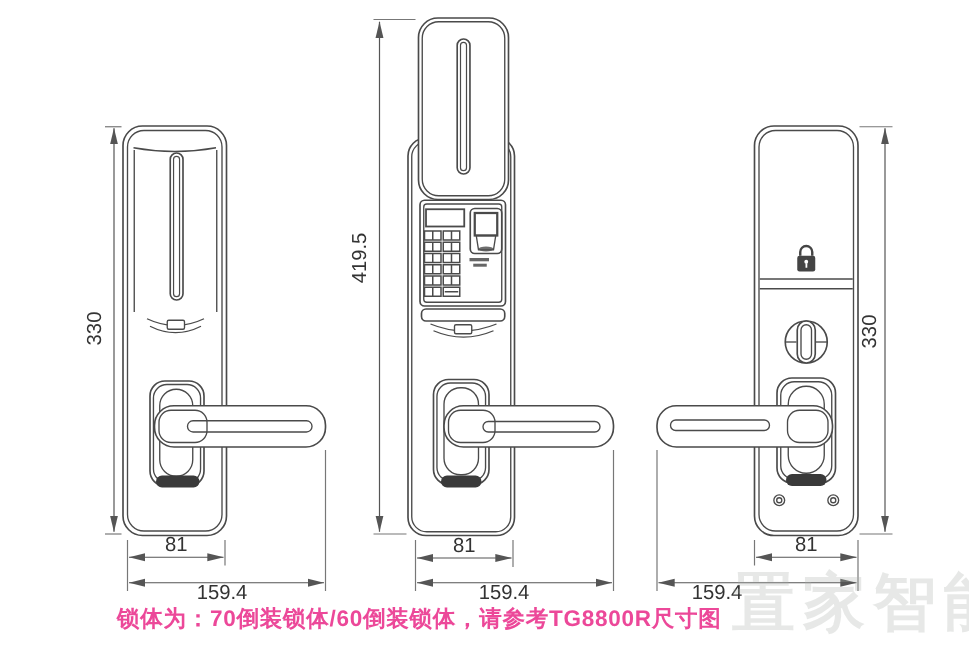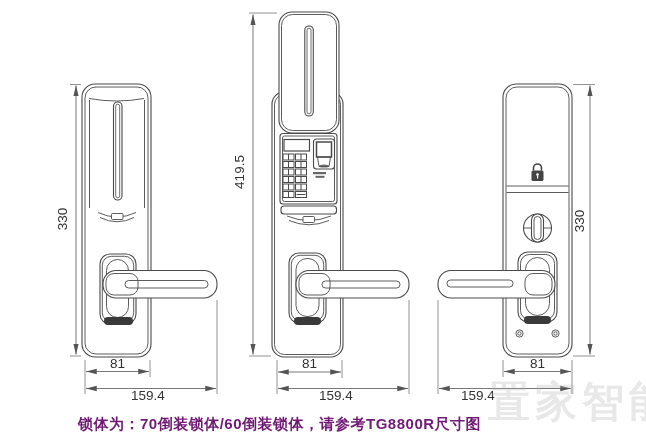--- a/index.html
+++ b/index.html
@@ -1,20 +1,20 @@
 <!DOCTYPE html>
 <html><head>
 <meta charset="utf-8">
 <style>
   html,body{margin:0;padding:0;background:#fff;}
   .canvas{position:relative;width:646px;height:434px;background:#ffffff;overflow:hidden;
           font-family:"Liberation Sans", sans-serif;padding-left:12px;}
   .canvas svg{position:absolute;left:0;top:0;}
   .caption{position:absolute;left:78px;top:403px;font-size:15px;font-weight:600;
-           color:#701a75;letter-spacing:0.5px;white-space:nowrap;z-index:3;margin-top:12px;}
+           color:#ec4899;letter-spacing:0.5px;white-space:nowrap;z-index:3;}
   .watermark{position:absolute;left:488px;top:374px;font-size:42px;font-weight:700;
              color:#aab0aa;opacity:0.28;letter-spacing:5px;white-space:nowrap;z-index:2;}
   text{font-family:"Liberation Sans", sans-serif;fill:#333;}
 </style>
 </head>
 <body>
 
 <div class="canvas">
 
 <svg width="646" height="434" viewBox="0 0 646 434">

